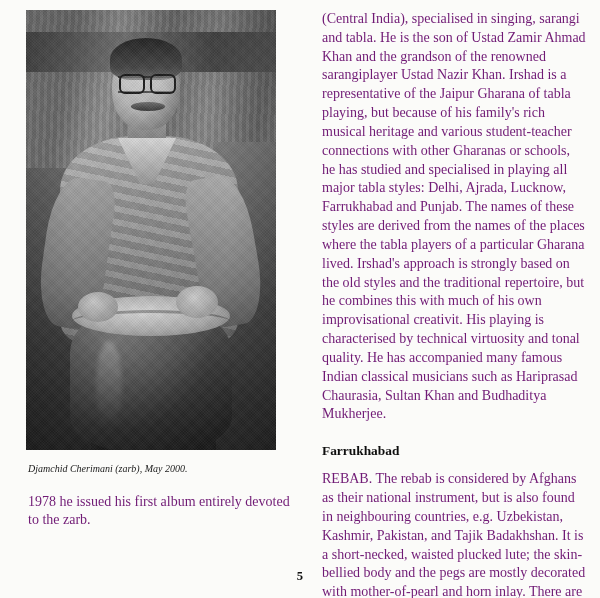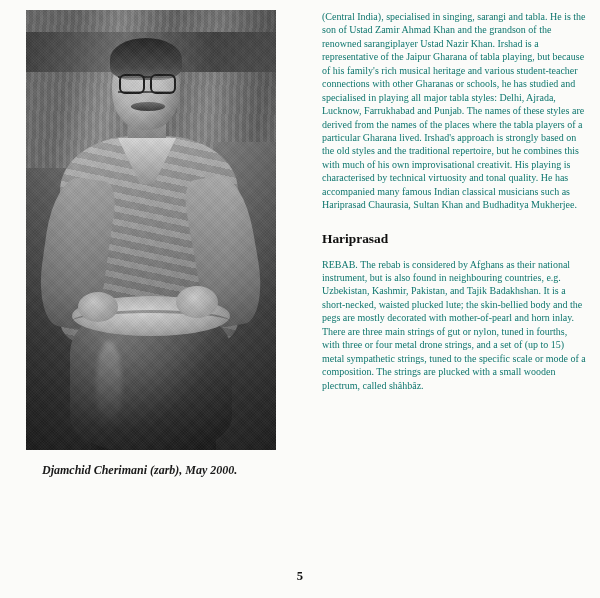--- a/index.html
+++ b/index.html
@@ -191,32 +191,31 @@
   }
   .ph-vignette {
     left:0; top:0; width:100%; height:100%;
     background: radial-gradient(ellipse at 50% 45%, rgba(0,0,0,0) 45%, rgba(0,0,0,.28) 100%);
     pointer-events: none;
   }
 
   
   .caption {
     font-style: italic;
-    font-size: 12px;
+    font-size: 10px;
     line-height: 1.35;
     margin-top: 12px;
-    margin-left: 16px;
+    margin-left: 2px;
     color: #1a1a1a;
-    font-weight: bold;
   }
   .body-text {
-    font-size: 10px;
+    font-size: 14px;
     line-height: 1.345;
     text-align: left;
-    color: #0f766e;
+    color: #701a75;
     margin: 0;
   }
   .col-left .body-text { margin-top: 17px; margin-left: 2px; }
   .col-left .body-text.second { margin-top: 17px; }
 
   .col-right .body-text { margin: 0; }
   .col-right .body-text + .heading { margin-top: 19px; }
   .heading {
     font-size: 13.4px;
     font-weight: bold;
@@ -264,24 +263,25 @@
         <div class="ph-layer ph-drum-rim"></div>
         <div class="ph-layer ph-drum-shine"></div>
         <div class="ph-layer ph-hand-l"></div>
         <div class="ph-layer ph-hand-r"></div>
         <div class="ph-layer ph-grain"></div>
         <div class="ph-layer ph-vignette"></div>
       </div>
 
       <div class="caption">Djamchid Cherimani (zarb), May 2000.</div>
 
+      <p class="body-text">1978 he issued his first album entirely devoted to the zarb.</p>
     </div>
 
     <div class="col-right">
       <p class="body-text">(Central India), specialised in singing, sarangi and tabla. He is the son of Ustad Zamir Ahmad Khan and the grandson of the renowned sarangiplayer Ustad Nazir Khan. Irshad is a representative of the Jaipur Gharana of tabla playing, but because of his family's rich musical heritage and various student-teacher connections with other Gharanas or schools, he has studied and specialised in playing all major tabla styles: Delhi, Ajrada, Lucknow, Farrukhabad and Punjab. The names of these styles are derived from the names of the places where the tabla players of a particular Gharana lived. Irshad's approach is strongly based on the old styles and the traditional repertoire, but he combines this with much of his own improvisational creativit. His playing is characterised by technical virtuosity and tonal quality. He has accompanied many famous Indian classical musicians such as Hariprasad Chaurasia, Sultan Khan and Budhaditya Mukherjee.</p>
-      <h2 class="heading">Hariprasad</h2>
+      <h2 class="heading">Farrukhabad</h2>
       <p class="body-text">REBAB. The rebab is considered by Afghans as their national instrument, but is also found in neighbouring countries, e.g. Uzbekistan, Kashmir, Pakistan, and Tajik Badakhshan. It is a short-necked, waisted plucked lute; the skin-bellied body and the pegs are mostly decorated with mother-of-pearl and horn inlay. There are three main strings of gut or nylon, tuned in fourths, with three or four metal drone strings, and a set of (up to 15) metal sympathetic strings, tuned to the specific scale or mode of a composition. The strings are plucked with a small wooden plectrum, called shâhbâz.</p>
     </div>
 
   </div>
 
   <div class="page-number">5</div>
 </div>
 
 </body></html>

